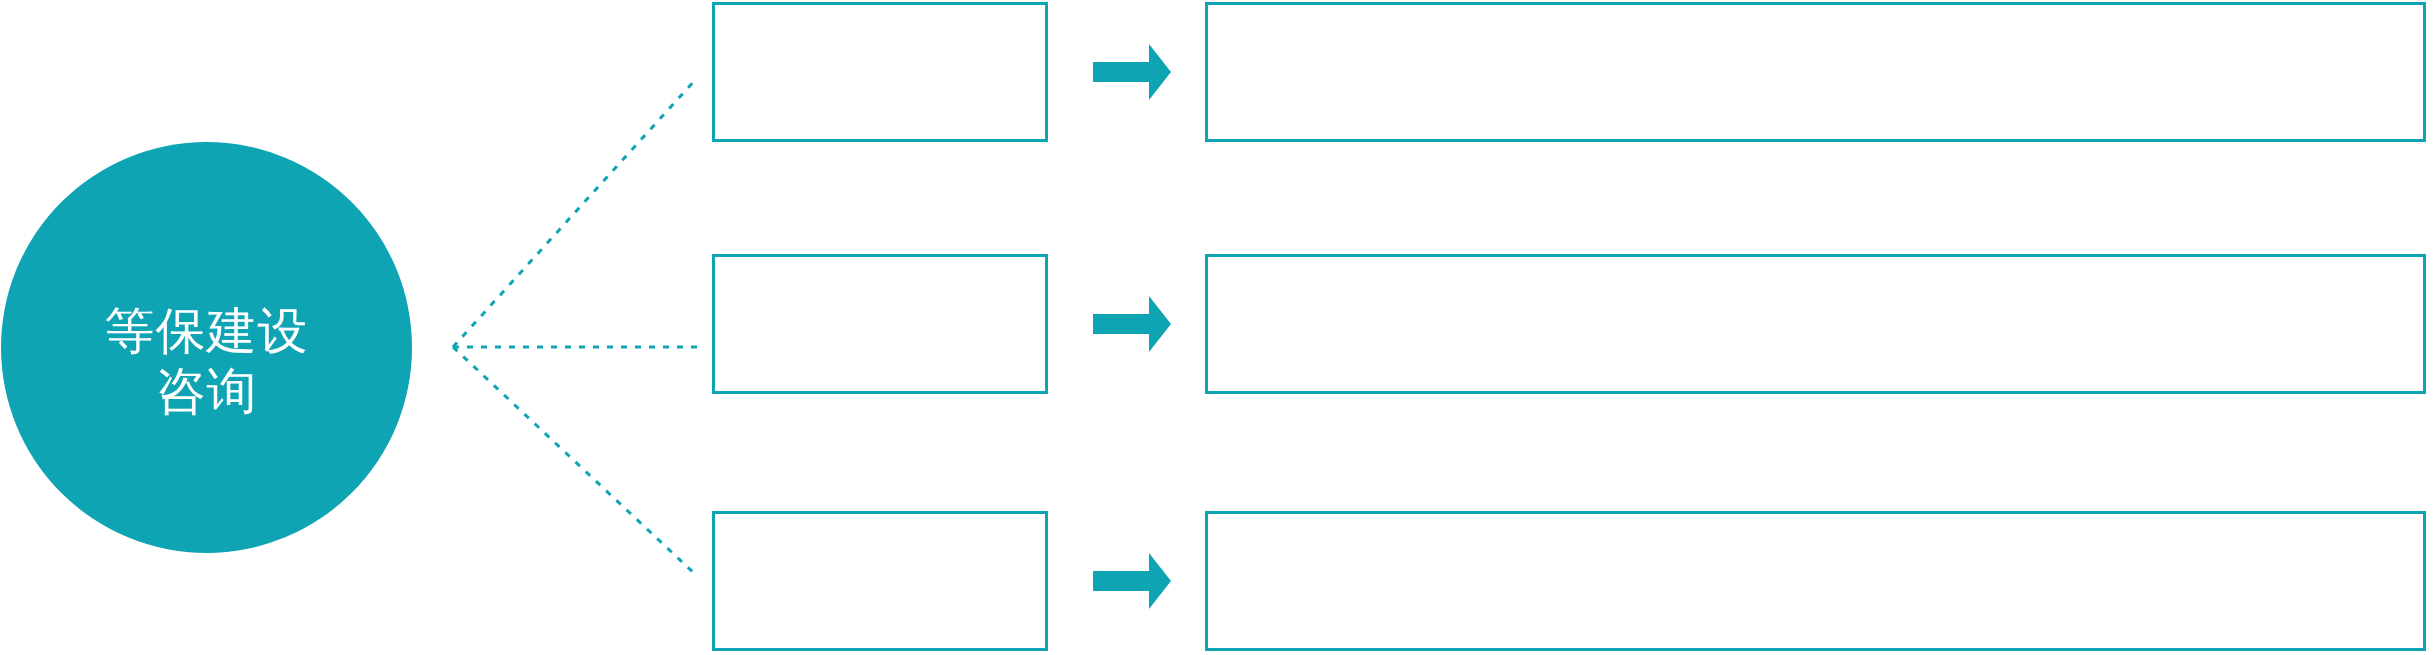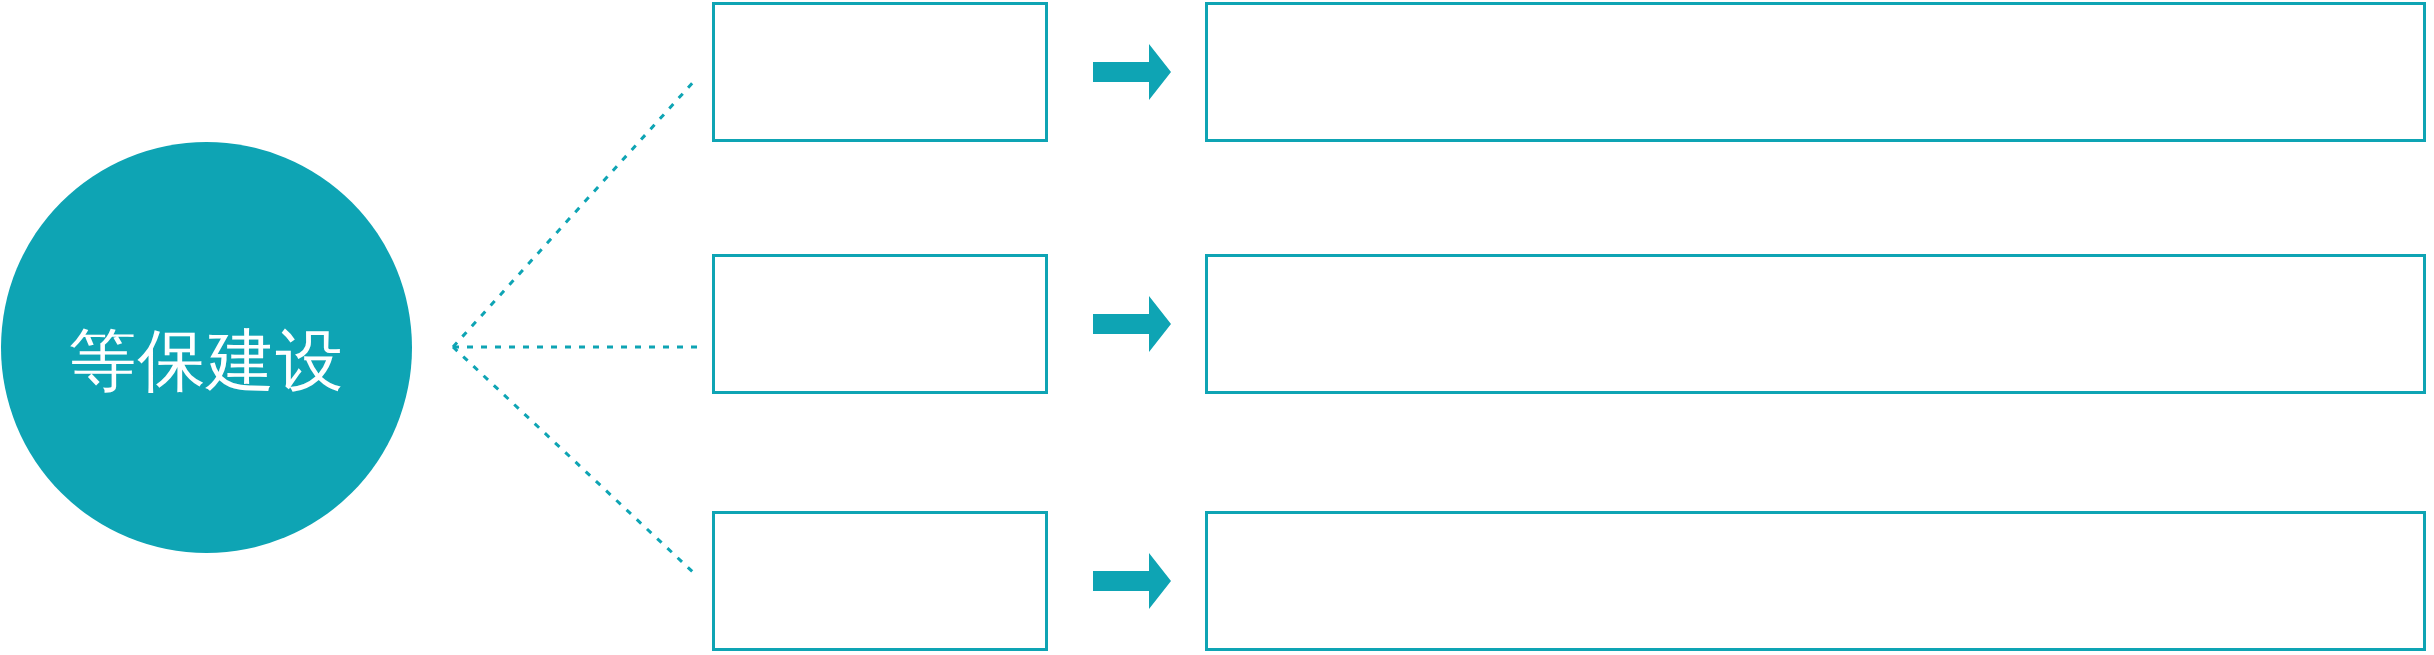--- a/index.html
+++ b/index.html
@@ -15,21 +15,21 @@
   }
   .canvas{position:absolute;inset:0;}
   
   .hub{
     position:absolute;left:1px;top:142px;width:411px;height:411px;
     border-radius:50%;background:var(--accent);
     display:flex;flex-direction:column;align-items:center;justify-content:center;
     box-sizing:border-box;padding-top:26px;
   }
   .hub-label{
-    color:var(--hub-text);font-size:68px;line-height:1.2;
+    color:var(--hub-text);font-size:50px;line-height:1.2;
     font-weight:300;text-align:center;letter-spacing:1px;white-space:nowrap;
   }
   
   .fan-svg{position:absolute;left:0;top:0;width:2434px;height:655px;}
   .fan-svg line{
     stroke:var(--accent);stroke-width:3;stroke-dasharray:6 8;fill:none;
   }
   
   .row{position:absolute;left:0;width:2434px;height:140px;}
   .row-1{top:2px;}
@@ -59,20 +59,21 @@
 <div class="canvas">
 
   <svg class="fan-svg" viewBox="0 0 2434 655" xmlns="http://www.w3.org/2000/svg" aria-hidden="true">
     <line x1="453" y1="347" x2="696" y2="79"></line>
     <line x1="453" y1="347" x2="700" y2="347"></line>
     <line x1="453" y1="347" x2="696" y2="575"></line>
   </svg>
 
   <div class="hub">
     <div class="hub-label">等保建设</div>
+    <div class="hub-label">咨询</div>
   </div>
 
   <div class="row row-1">
     <div class="topic-box">
       <span></span>
     </div>
     <div class="flow-arrow">
       <svg viewBox="0 0 78 74" xmlns="http://www.w3.org/2000/svg" aria-hidden="true">
         <path class="shape" d="M0 27 H56 V9 L78 37 L56 65 V47 H0 Z"></path>
       </svg>

